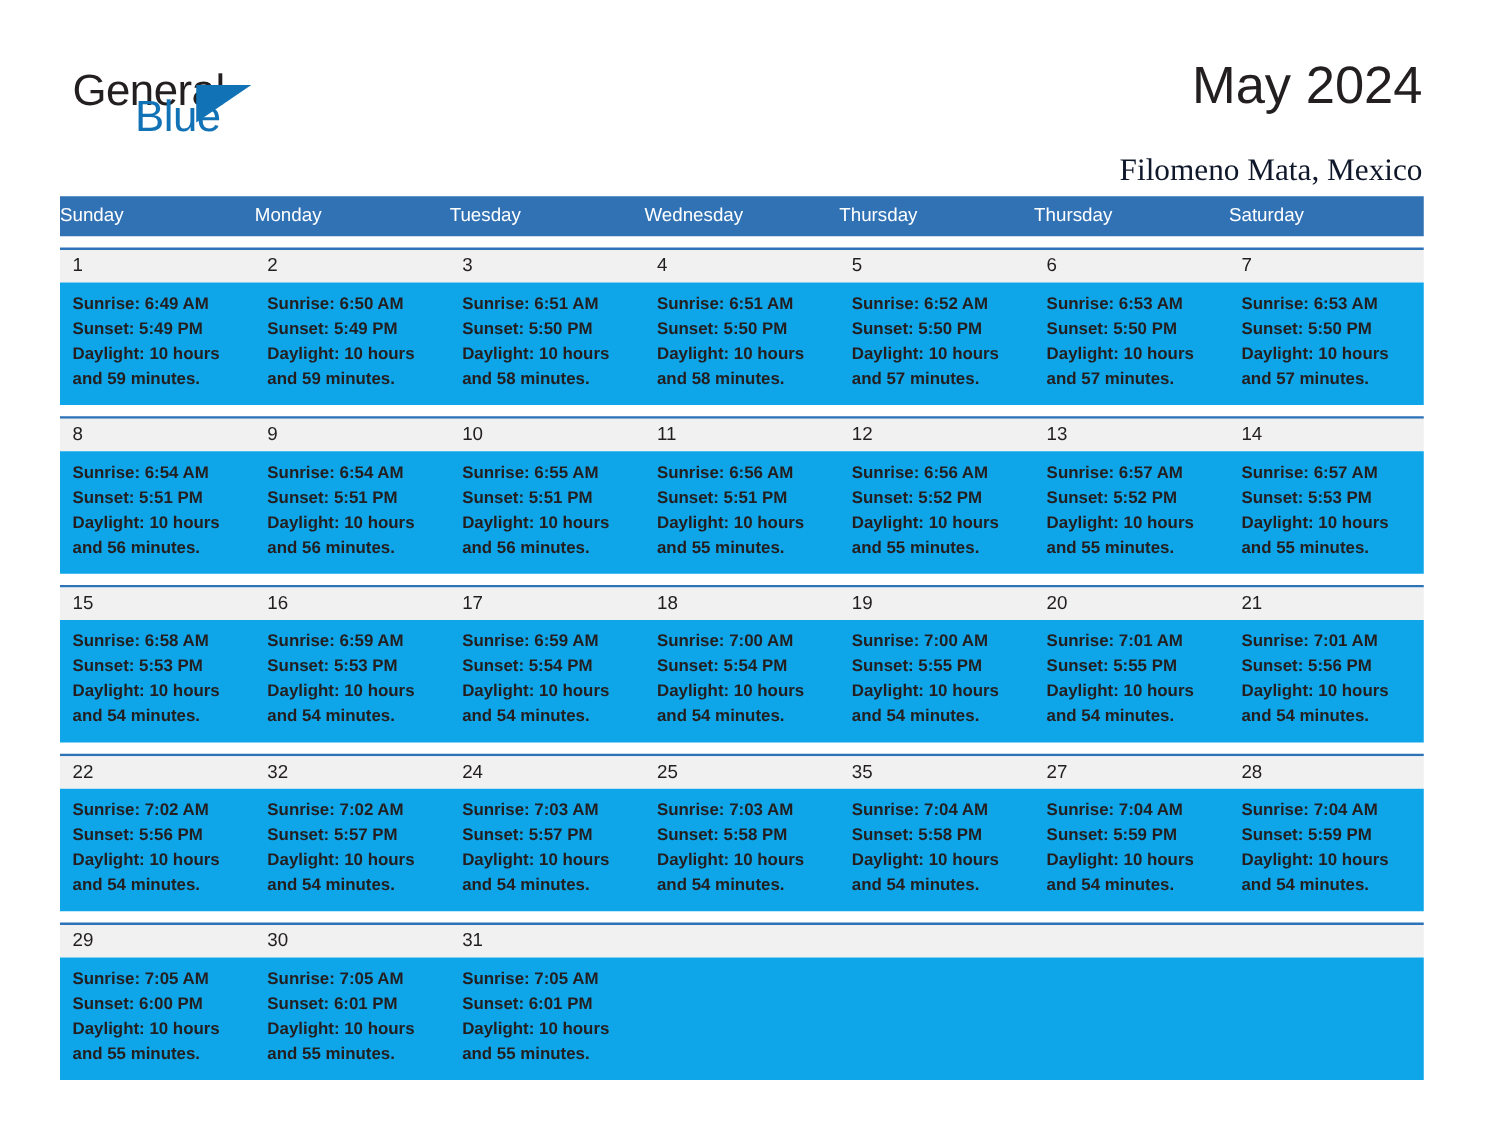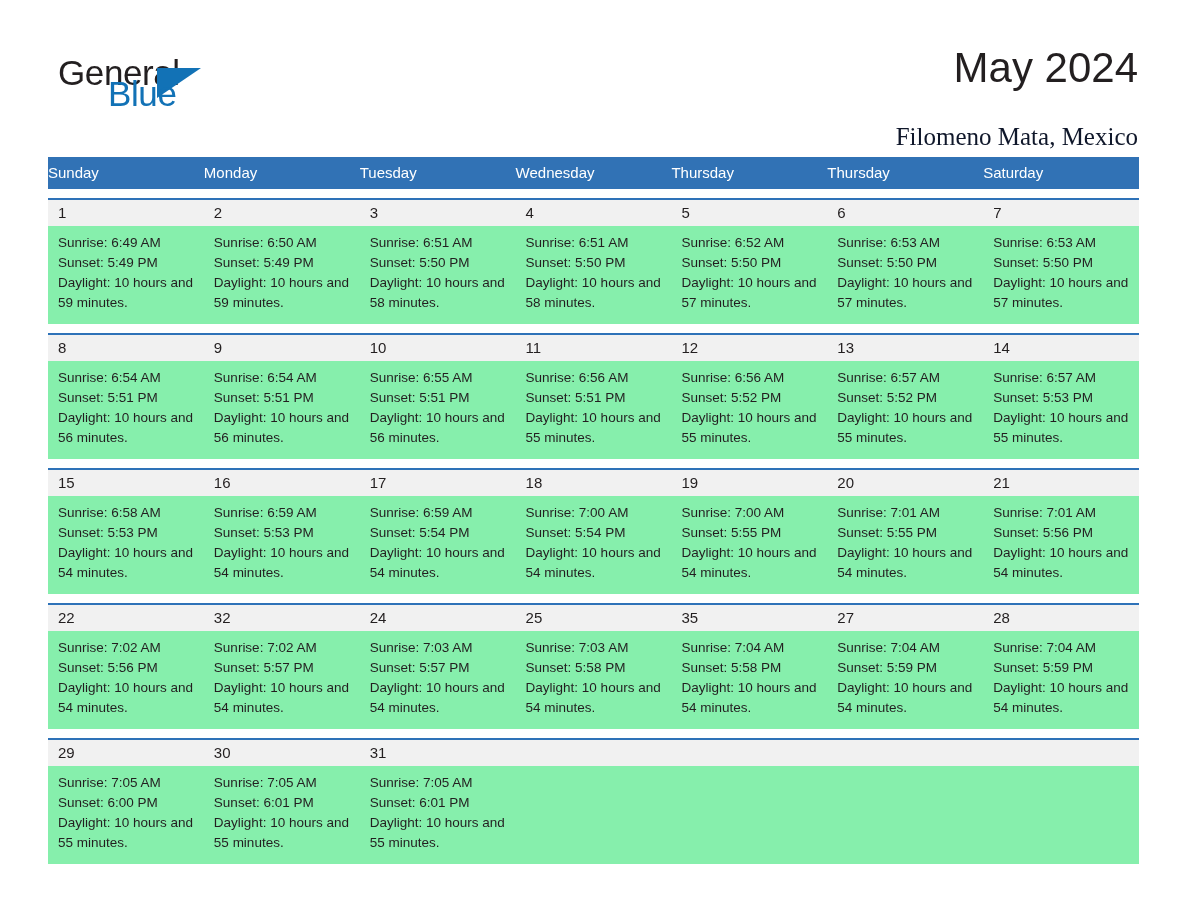--- a/index.html
+++ b/index.html
@@ -128,21 +128,22 @@
     min-width: 0;
     font-size: 15px;
     line-height: 26px;
     padding-left: 10px;
     box-sizing: border-box;
     color: #231f20;
   }
   .inforow {
     display: flex;
     height: 98px;
-    background: #86efac;
+    background: #0ea5e9;
+    font-weight: bold;
   }
   .infocell {
     flex: 1 1 0;
     min-width: 0;
     padding: 7px 10px 0 10px;
     box-sizing: border-box;
     font-size: 13.5px;
     line-height: 20px;
     color: #231f20;
   }

